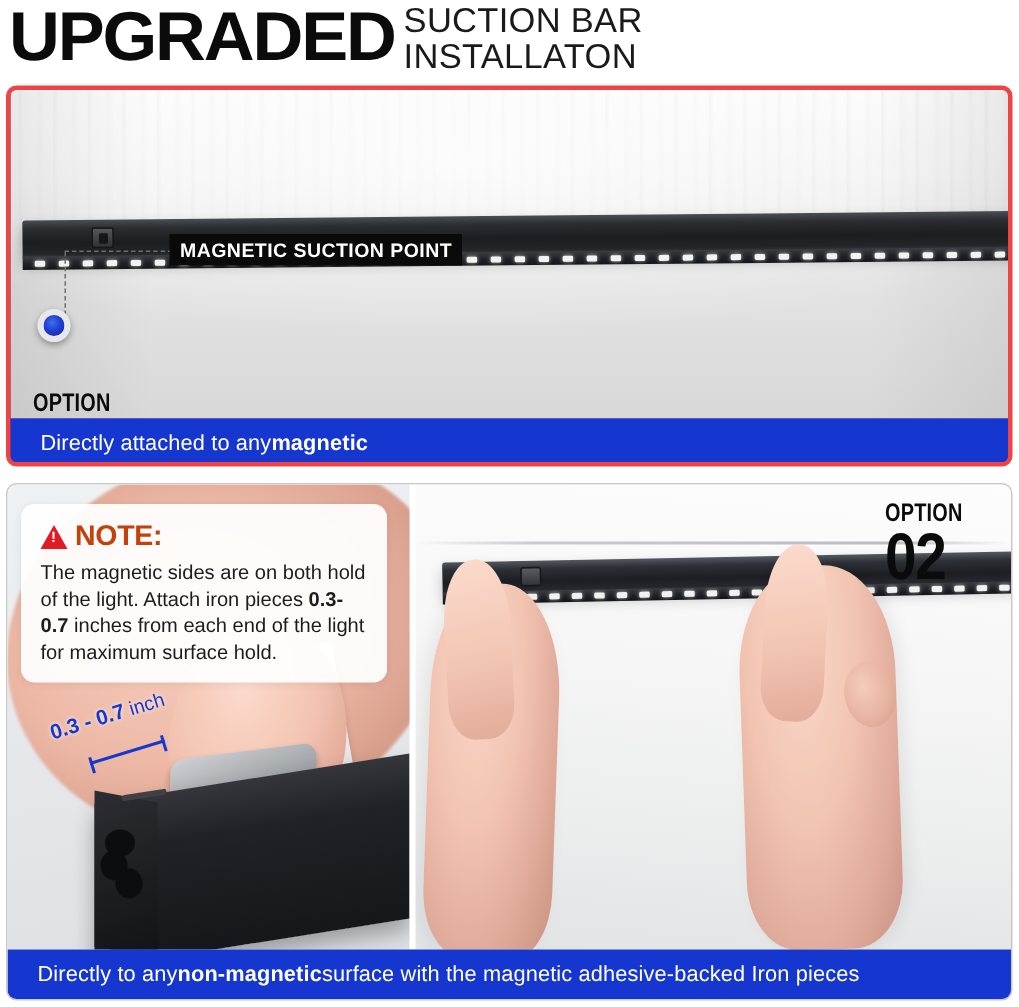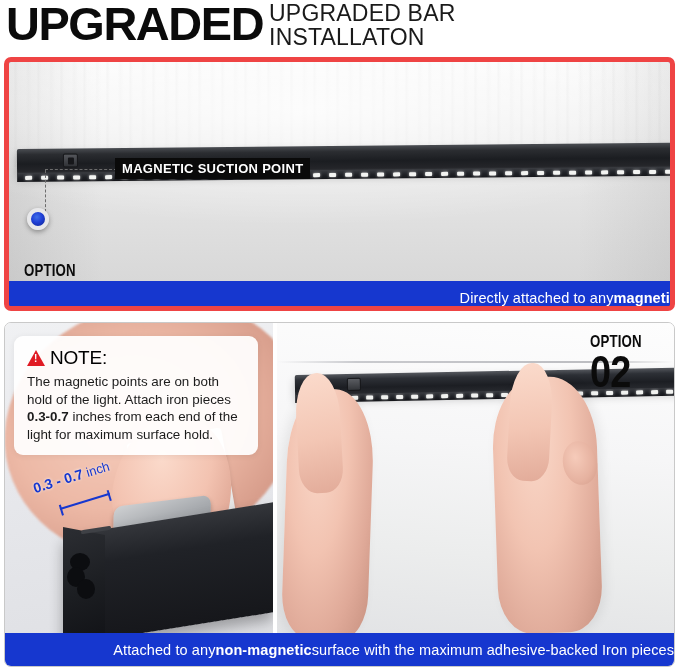--- a/index.html
+++ b/index.html
@@ -48,21 +48,21 @@
     letter-spacing: 0.2px;
     color: #1a1a1a;
     white-space: pre-line;
   }
 
   
   #panel1 {
     position: absolute;
     left: 4px; top: 57px;
     width: 671px; height: 254px;
-    border: 5px solid #ef4444;
+    border: 3px solid #ef4444;
     border-radius: 7px;
     overflow: hidden;
     background: #701a75;
   }
   #panel1-photo {
     position: absolute;
     left: 0; top: 0;
     width: 100%; height: 219px;
     background:
       linear-gradient(180deg, #fbfbfb 0%, #f2f2f2 26%, #e6e6e6 52%, #dedede 78%, #d8d8d8 100%);
@@ -189,21 +189,20 @@
   
   .caption-bar {
     position: absolute;
     background: #1637cf;
     color: #ffffff;
     display: flex;
     align-items: center;
     padding-left: 20px;
     font-size: 14.5px;
     letter-spacing: 0.1px;
-    justify-content: flex-end;
   }
   .caption-bar b { font-weight: 700; }
   #caption1 {
     left: 0; top: 219px;
     width: 669px; height: 34px;
   }
 
   
   #panel2 {
     position: absolute;
@@ -347,21 +346,21 @@
     border-bottom: 16px solid #e01b24;
     position: relative;
   }
   #note-tri::after {
     content: "!";
     position: absolute; left: -2px; top: 3px;
     font-size: 10px; font-weight: 700; color: #ffffff;
     line-height: 11px;
   }
   #note-title {
-    font-size: 19px; font-weight: 400; color: #000000;
+    font-size: 19px; font-weight: 700; color: #c2410c;
     letter-spacing: -0.2px;
   }
   #note-text {
     font-size: 13.4px;
     line-height: 17.5px;
     color: #1c1c1c;
   }
   #note-text b { font-weight: 700; }
 
   
@@ -463,21 +462,21 @@
     width: 669px; height: 34px;
   }
 </style>
 </head>
 <body>
 
 <div id="page">
 
   <div id="header">
     <div id="title-main">UPGRADED</div>
-    <div id="title-sub">UPGRADED BAR
+    <div id="title-sub">SUCTION BAR
 INSTALLATON</div>
   </div>
 
   <div id="panel1">
 
     <div id="panel1-photo">
       <div id="panel1-streaks"></div>
       <div id="panel1-vignette"></div>
 
       <div id="led-bar-1">
@@ -608,33 +607,33 @@
         <div id="knuckle"></div>
 
         <div id="option2-block">
           <div class="option-word">OPTION</div>
           <div class="option-num">02</div>
         </div>
       </div>
     </div>
 
     <div class="caption-bar" id="caption2">
-      <span>Attached to any </span>
+      <span>Directly to any </span>
         <b>non-magnetic</b>
-        <span> surface with the maximum adhesive-backed Iron pieces</span>
+        <span> surface with the magnetic adhesive-backed Iron pieces</span>
     </div>
   </div>
 
   <div id="note-box">
     <div id="note-head">
       <span id="note-tri"></span>
       <span id="note-title">NOTE:</span>
     </div>
     <div id="note-text">
-      <span>The magnetic points are on both</span>
+      <span>The magnetic sides are on both</span>
       <span>hold of the light. Attach iron</span>
       <span>pieces </span><b>0.3-0.7</b><span> inches from each</span>
       <span>end of the light for maximum</span>
       <span>surface hold.</span>
     </div>
   </div>
 
   <div id="measure-text"><span>0.3 - 0.7</span><span class="unit"> inch</span></div>
   <div id="measure-arrow"></div>
 

